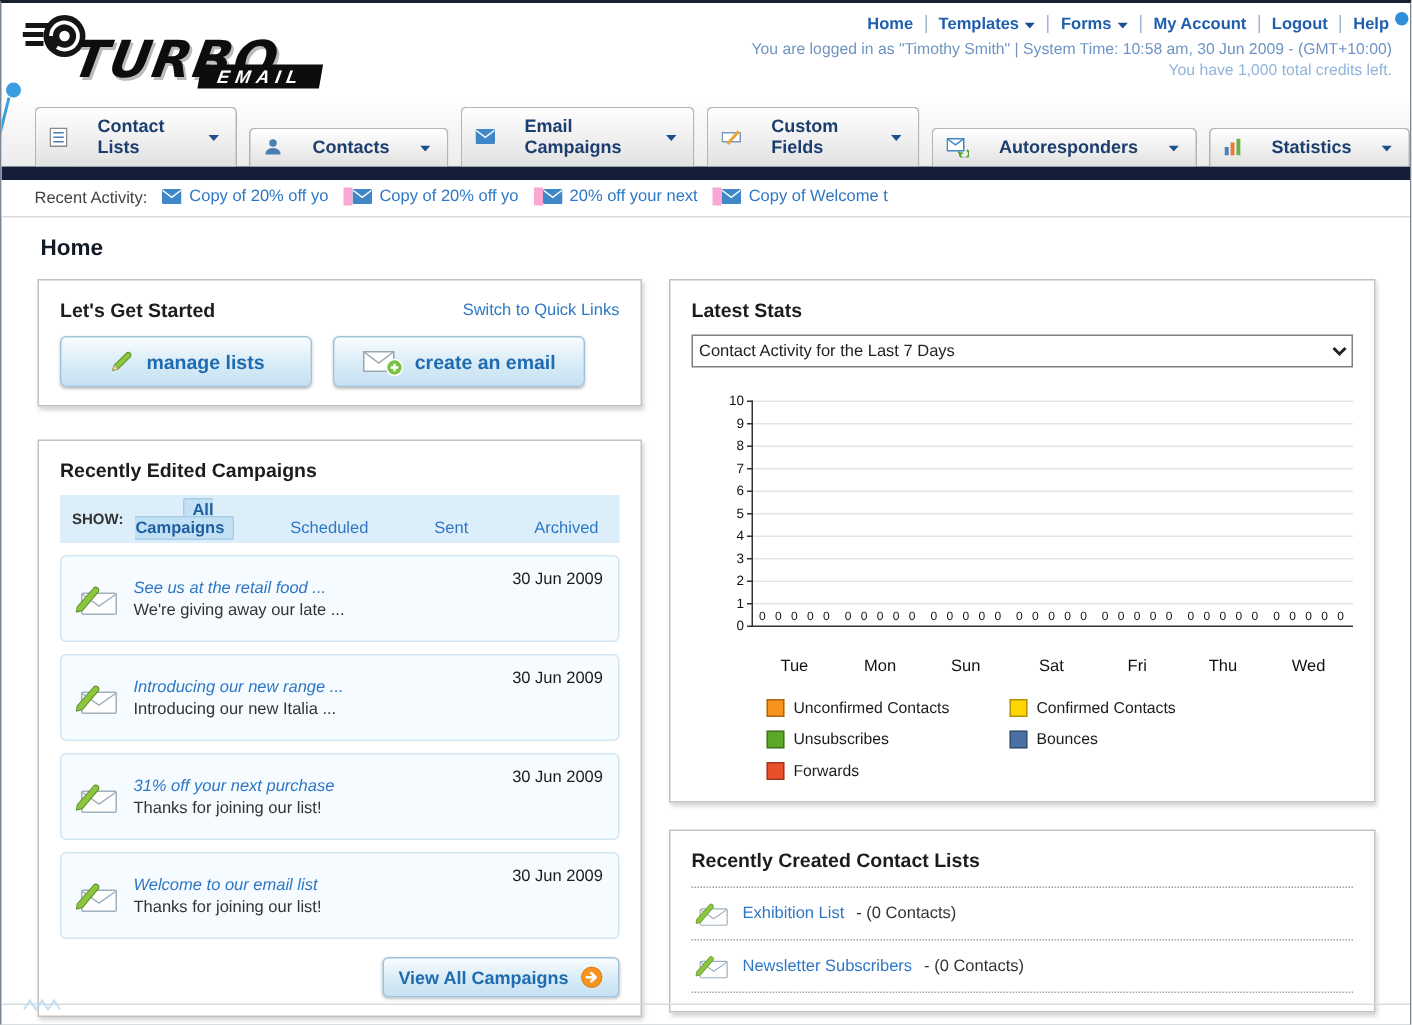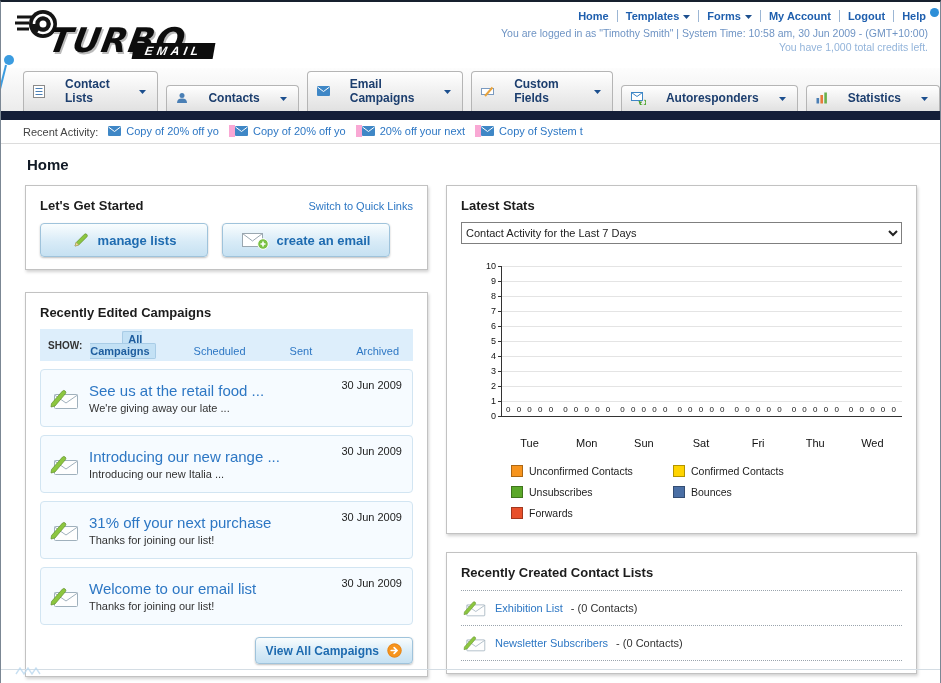--- a/index.html
+++ b/index.html
@@ -54,21 +54,21 @@
   .panel-actions{display:flex;justify-content:flex-end;margin-top:12px;}
   .btn-action{font-size:12px;height:27px;padding:4px 10px;}
 
   
   .filter-bar{display:flex;align-items:center;gap:8px;background:#ddeefb;padding:4px 8px;margin-top:9px;font-size:11px;}
   .show-label{color:#333;font-weight:bold;font-size:10px;}
   .filter{color:#2d77c4;cursor:pointer;padding:2px 6px;text-decoration:none;margin-left:32px;}
   .filter.selected{background:#c3e1f5;border:1px solid #a8cce6;border-radius:2px;color:#1e5d9e;font-weight:bold;padding:1px 5px;}
   .campaign-item{position:relative;display:flex;align-items:center;gap:9px;background:#f6fbff;border:1px solid #d2e5f2;border-radius:4px;padding:6px 9px;margin-top:8px;min-height:44px;cursor:pointer;}
   .campaign-text{flex:1;padding-right:78px;}
-  .campaign-title{font-size:15px;color:#2d77c4;text-decoration:none;cursor:pointer;display:block;}
+  .campaign-title{font-size:11px;color:#2d77c4;text-decoration:none;cursor:pointer;display:block;font-style:italic;}
   .campaign-subtitle{font-size:11px;color:#333;margin-top:3px;}
   .campaign-date{position:absolute;right:10px;top:9px;font-size:11px;color:#1c1c1c;}
 
   
   .stats-select{width:100%;margin-top:9px;height:22px;font-size:11px;font-family:inherit;color:#222;border:1px solid #7f7f7f;background:#fff;}
   .chart{margin-top:22px;padding-left:6px;}
   .plot{position:relative;margin-left:34px;width:400px;height:150px;border-left:1px solid #333;border-bottom:1px solid #333;}
   .gridline{position:absolute;left:0;right:0;height:1px;background:#e4e4e4;}
   .ytick{position:absolute;left:-26px;width:20px;text-align:right;font-size:9px;color:#111;}
   .ytickmark{position:absolute;left:-4px;width:4px;height:1px;background:#333;}
@@ -260,21 +260,21 @@
             </svg>
           </span>
           <span>20% off your next</span>
         </a><a class="activity-item">
           <span class="icon">
             <svg width="13" height="10" viewBox="0 0 13 10">
               <rect width="13" height="10" rx="1" fill="#3f87c6"></rect>
               <path d="M0.5,1 L6.5,5.5 L12.5,1" stroke="#fff" fill="none"></path>
             </svg>
           </span>
-          <span>Copy of System t</span>
+          <span>Copy of Welcome t</span>
         </a></span>
   </div>
 
   <h1 class="page-title">Home</h1>
 
   <div class="main">
 
     <div class="col-left">
 
       <div class="panel">

